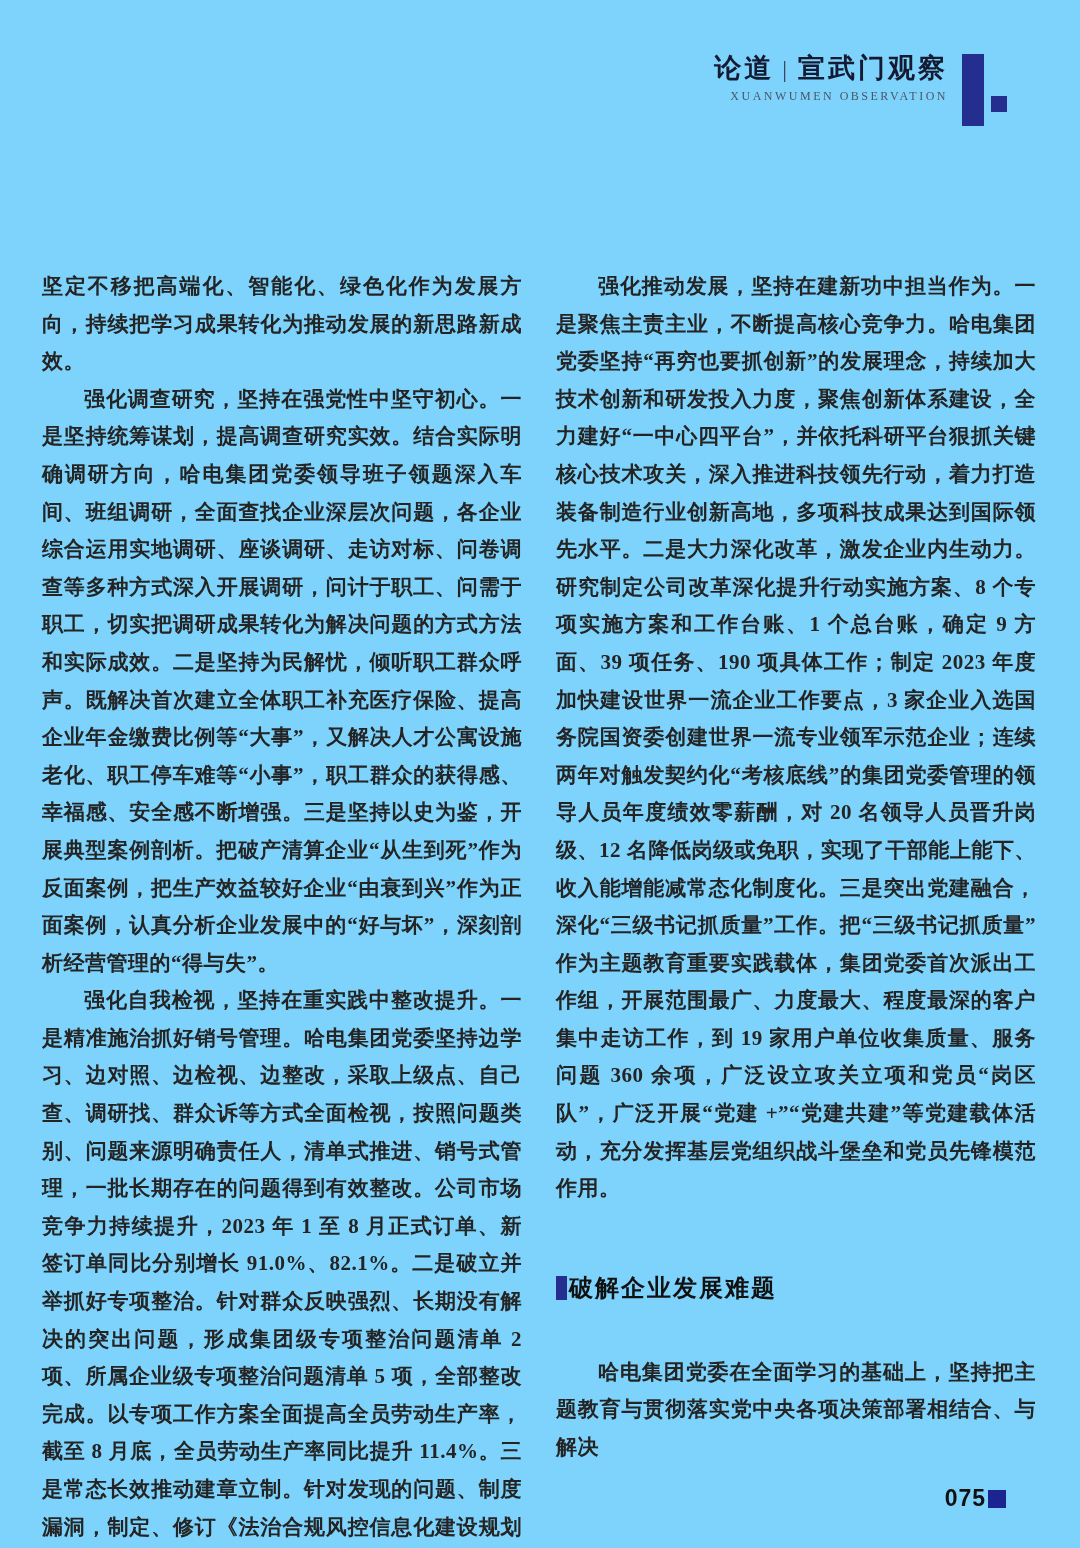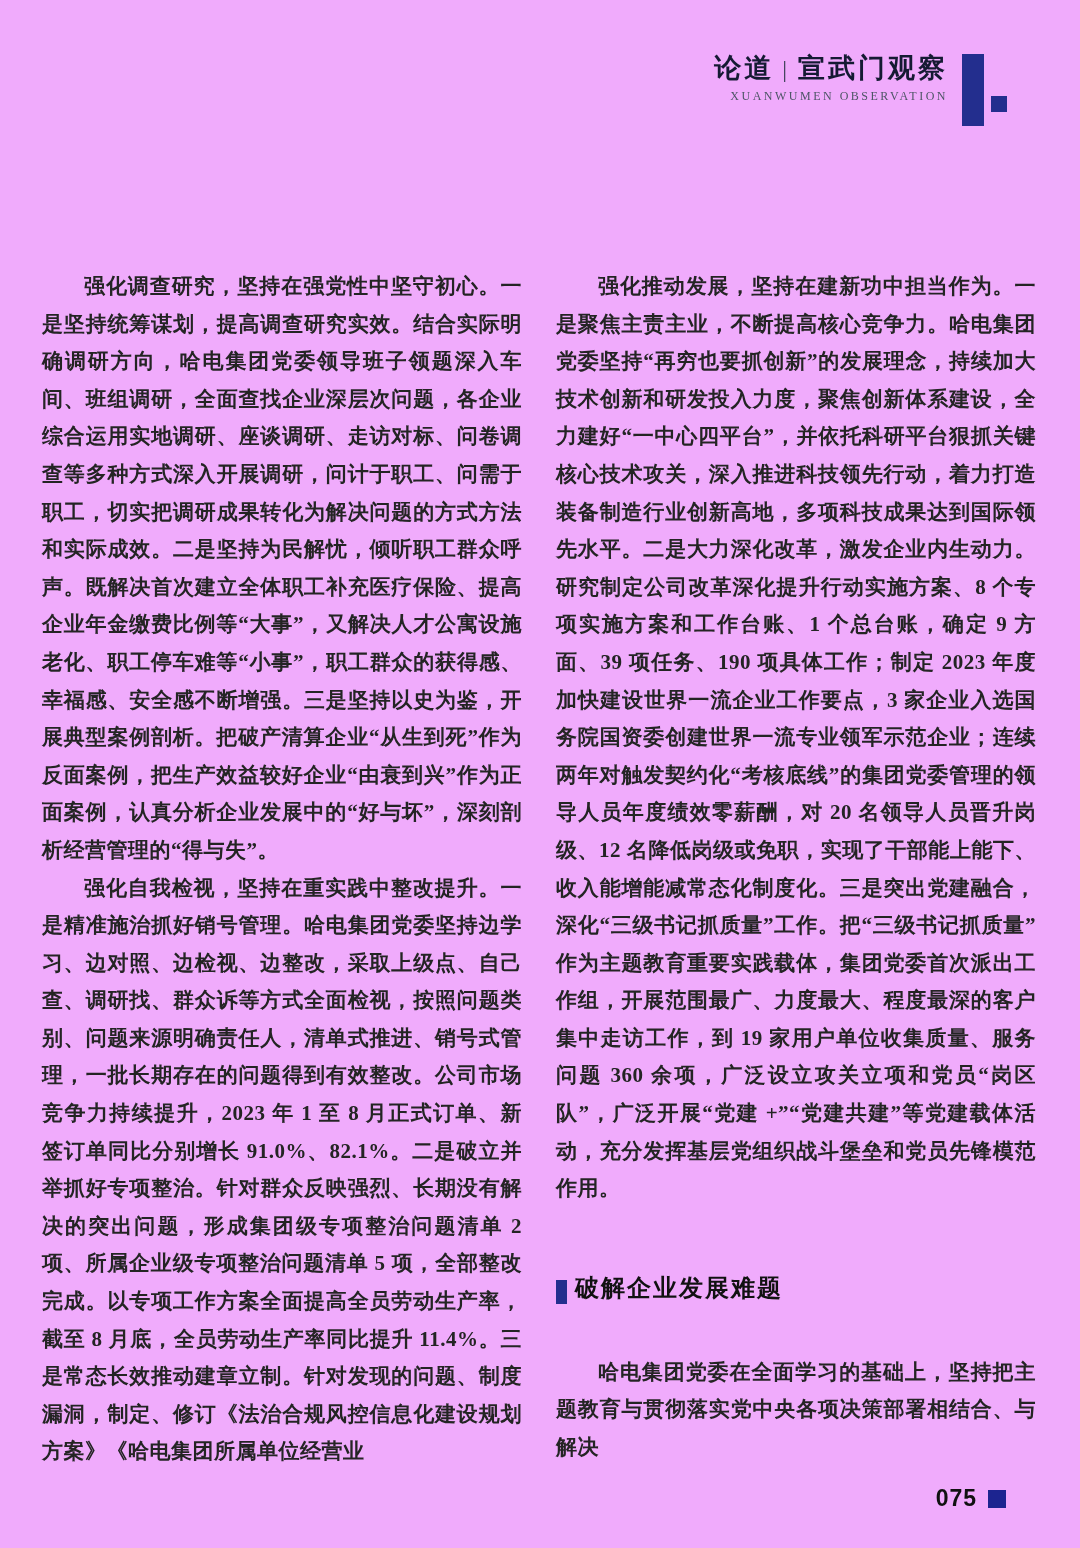--- a/index.html
+++ b/index.html
@@ -4,21 +4,21 @@
 <style>
   * { margin: 0; padding: 0; box-sizing: border-box; }
   html, body { background: #e8e8e8; }
   body { font-family: "Liberation Serif", "DejaVu Serif", serif; }
 
   .page {
     position: relative;
     width: 1080px;
     height: 1548px;
     margin: 0 auto;
-    background: #f0abfc;
+    background: #7dd3fc;
     overflow: hidden;
     color: #1e1e1e;
   }
 
   
   .header {
     position: absolute;
     top: 52px;
     right: 72px;
     display: flex;
@@ -78,22 +78,22 @@
     text-indent: 2em;
     font-weight: 600;
     color: #242424;
     letter-spacing: 0.5px;
   }
   .para.no-indent { text-indent: 0; }
 
   
   .section-heading {
     display: flex;
-    align-items: flex-end;
-    gap: 8px;
+    align-items: center;
+    gap: 2px;
     margin-top: 64px;
     margin-bottom: 50px;
   }
   .section-heading .hbar {
     width: 11px;
     height: 24px;
     background: #232e8e;
     flex: 0 0 auto;
   }
   .section-heading .htext {
@@ -103,21 +103,21 @@
     letter-spacing: 2px;
   }
 
   
   .footer {
     position: absolute;
     right: 74px;
     bottom: 36px;
     display: flex;
     align-items: center;
-    gap: 11px;
+    gap: 2px;
   }
   .footer .page-num {
     font-family: "Liberation Sans", "DejaVu Sans", sans-serif;
     font-size: 23px;
     font-weight: 700;
     color: #111111;
     letter-spacing: 1px;
   }
   .footer .page-square {
     width: 18px;
@@ -139,20 +139,21 @@
     </div>
     <div class="header-mark">
       <div class="bar"></div>
       <div class="dot"></div>
     </div>
   </div>
 
   <div class="content">
 
     <div class="col">
+      <p class="para no-indent">坚定不移把高端化、智能化、绿色化作为发展方向，持续把学习成果转化为推动发展的新思路新成效。</p>
       <p class="para">强化调查研究，坚持在强党性中坚守初心。一是坚持统筹谋划，提高调查研究实效。结合实际明确调研方向，哈电集团党委领导班子领题深入车间、班组调研，全面查找企业深层次问题，各企业综合运用实地调研、座谈调研、走访对标、问卷调查等多种方式深入开展调研，问计于职工、问需于职工，切实把调研成果转化为解决问题的方式方法和实际成效。二是坚持为民解忧，倾听职工群众呼声。既解决首次建立全体职工补充医疗保险、提高企业年金缴费比例等“大事”，又解决人才公寓设施老化、职工停车难等“小事”，职工群众的获得感、幸福感、安全感不断增强。三是坚持以史为鉴，开展典型案例剖析。把破产清算企业“从生到死”作为反面案例，把生产效益较好企业“由衰到兴”作为正面案例，认真分析企业发展中的“好与坏”，深刻剖析经营管理的“得与失”。</p>
       <p class="para">强化自我检视，坚持在重实践中整改提升。一是精准施治抓好销号管理。哈电集团党委坚持边学习、边对照、边检视、边整改，采取上级点、自己查、调研找、群众诉等方式全面检视，按照问题类别、问题来源明确责任人，清单式推进、销号式管理，一批长期存在的问题得到有效整改。公司市场竞争力持续提升，2023 年 1 至 8 月正式订单、新签订单同比分别增长 91.0%、82.1%。二是破立并举抓好专项整治。针对群众反映强烈、长期没有解决的突出问题，形成集团级专项整治问题清单 2 项、所属企业级专项整治问题清单 5 项，全部整改完成。以专项工作方案全面提高全员劳动生产率，截至 8 月底，全员劳动生产率同比提升 11.4%。三是常态长效推动建章立制。针对发现的问题、制度漏洞，制定、修订《法治合规风控信息化建设规划方案》《哈电集团所属单位经营业</p>
     </div>
 
     <div class="col">
       <p class="para">强化推动发展，坚持在建新功中担当作为。一是聚焦主责主业，不断提高核心竞争力。哈电集团党委坚持“再穷也要抓创新”的发展理念，持续加大技术创新和研发投入力度，聚焦创新体系建设，全力建好“一中心四平台”，并依托科研平台狠抓关键核心技术攻关，深入推进科技领先行动，着力打造装备制造行业创新高地，多项科技成果达到国际领先水平。二是大力深化改革，激发企业内生动力。研究制定公司改革深化提升行动实施方案、8 个专项实施方案和工作台账、1 个总台账，确定 9 方面、39 项任务、190 项具体工作；制定 2023 年度加快建设世界一流企业工作要点，3 家企业入选国务院国资委创建世界一流专业领军示范企业；连续两年对触发契约化“考核底线”的集团党委管理的领导人员年度绩效零薪酬，对 20 名领导人员晋升岗级、12 名降低岗级或免职，实现了干部能上能下、收入能增能减常态化制度化。三是突出党建融合，深化“三级书记抓质量”工作。把“三级书记抓质量”作为主题教育重要实践载体，集团党委首次派出工作组，开展范围最广、力度最大、程度最深的客户集中走访工作，到 19 家用户单位收集质量、服务问题 360 余项，广泛设立攻关立项和党员“岗区队”，广泛开展“党建 +”“党建共建”等党建载体活动，充分发挥基层党组织战斗堡垒和党员先锋模范作用。</p>
 
       <div class="section-heading">
         <span class="hbar"></span>
         <span class="htext">破解企业发展难题</span>

